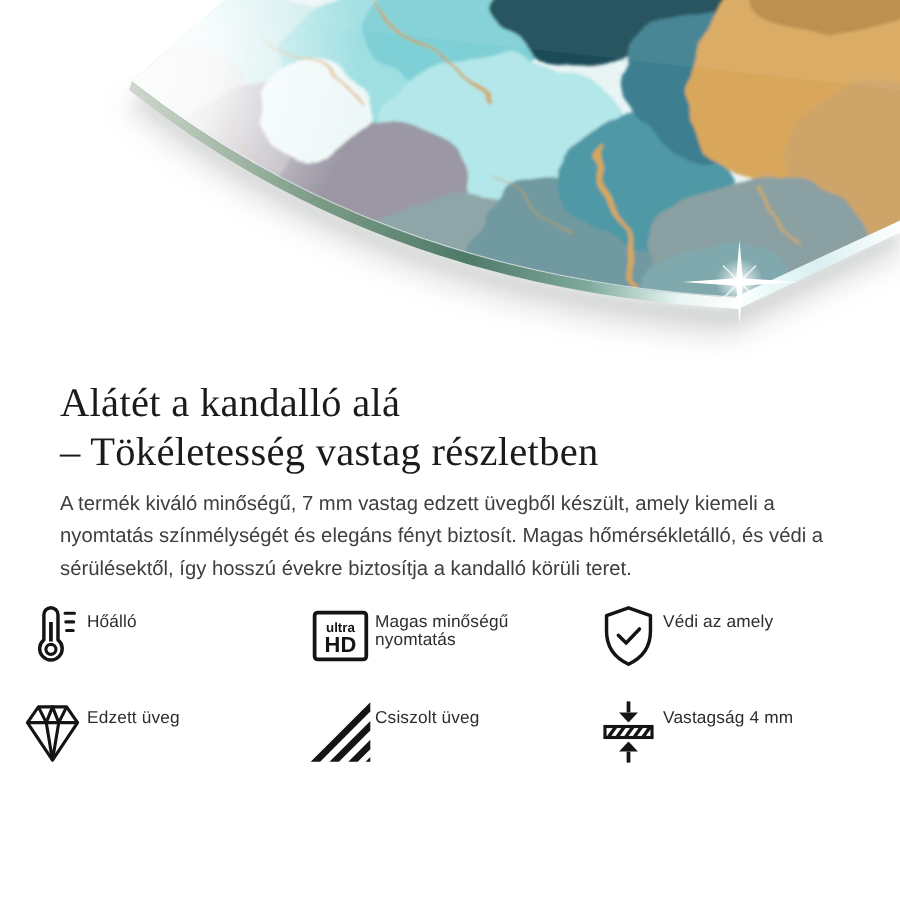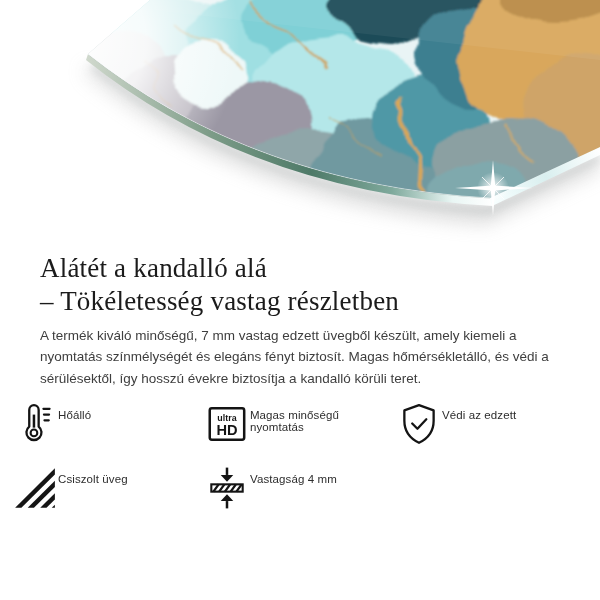--- a/index.html
+++ b/index.html
@@ -149,23 +149,34 @@
       <text x="22" y="32.5" text-anchor="middle" font-family="Liberation Sans, sans-serif" font-size="14" font-weight="800" fill="#141414">HD</text>
     </svg>
     <span class="lbl">Magas minőségű nyomtatás</span>
   </div>
 
   <div class="feature">
     <svg class="ic" viewBox="0 0 44 44">
       <path d="M22,4 L36,9 V19 C36,30 29.5,36.5 22,40 C14.5,36.5 8,30 8,19 V9 Z" fill="none" stroke="#141414" stroke-width="2.2" stroke-linejoin="round"></path>
       <path d="M15.5,21.5 L20.5,26.5 L29,17.5" fill="none" stroke="#141414" stroke-width="2.2" stroke-linecap="round" stroke-linejoin="round"></path>
     </svg>
-    <span class="lbl">Védi az edzett</span>
-  </div>
-
+    <span class="lbl">Védi az amely</span>
+  </div>
+
+  <div class="feature">
+    <svg class="ic" viewBox="0 0 44 44">
+      <g fill="none" stroke="#141414" stroke-width="2" stroke-linejoin="round">
+        <path d="M6,16 L13,6 H31 L38,16 L22,40 Z"></path>
+        <path d="M6,16 H38"></path>
+        <path d="M13,6 L18,16 L22,6 L26,16 L31,6"></path>
+        <path d="M18,16 L22,40 M26,16 L22,40"></path>
+      </g>
+    </svg>
+    <span class="lbl">Edzett üveg</span>
+  </div>
 
   <div class="feature">
     <svg class="ic" viewBox="0 0 44 44">
       <g fill="#151515">
         <polygon points="3,41 9,41 41,9 41,3"></polygon>
         <polygon points="15,41 21,41 41,21 41,15"></polygon>
         <polygon points="27,41 33,41 41,33 41,27"></polygon>
         <polygon points="38,41 41,41 41,38"></polygon>
       </g>
     </svg>

